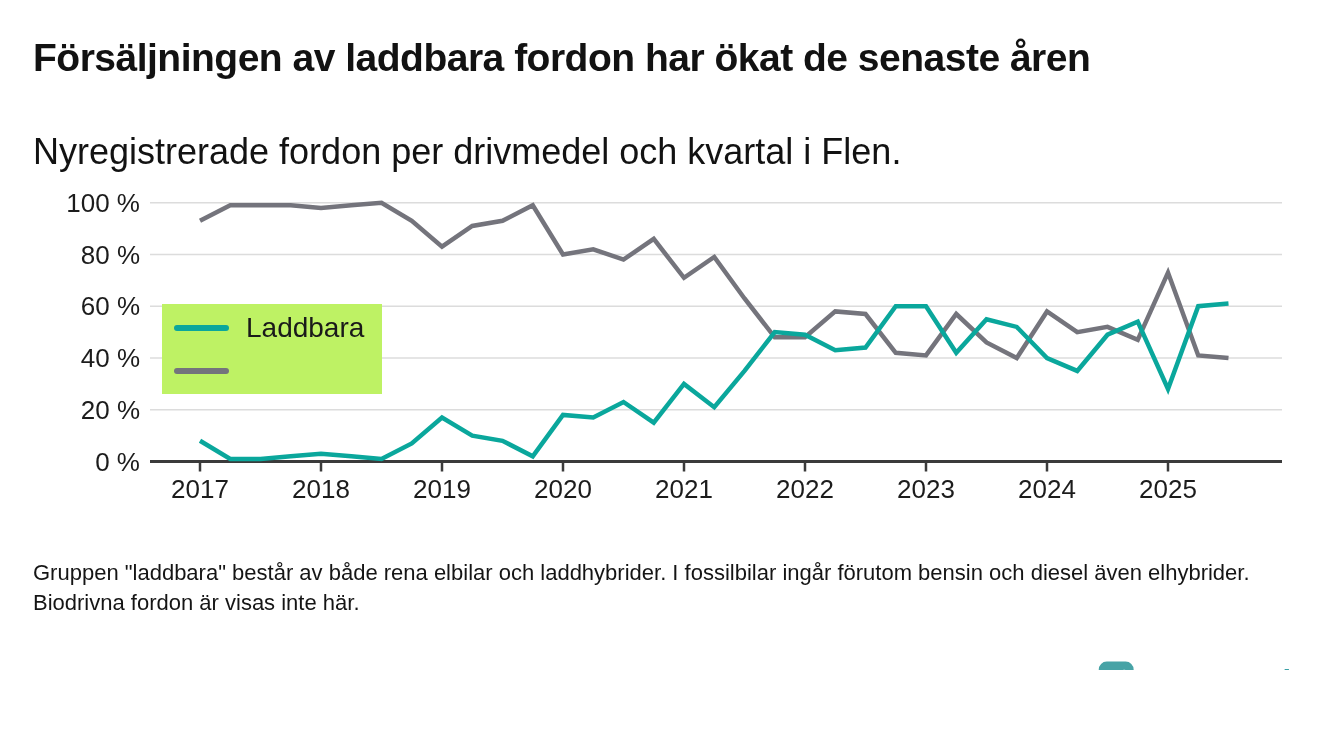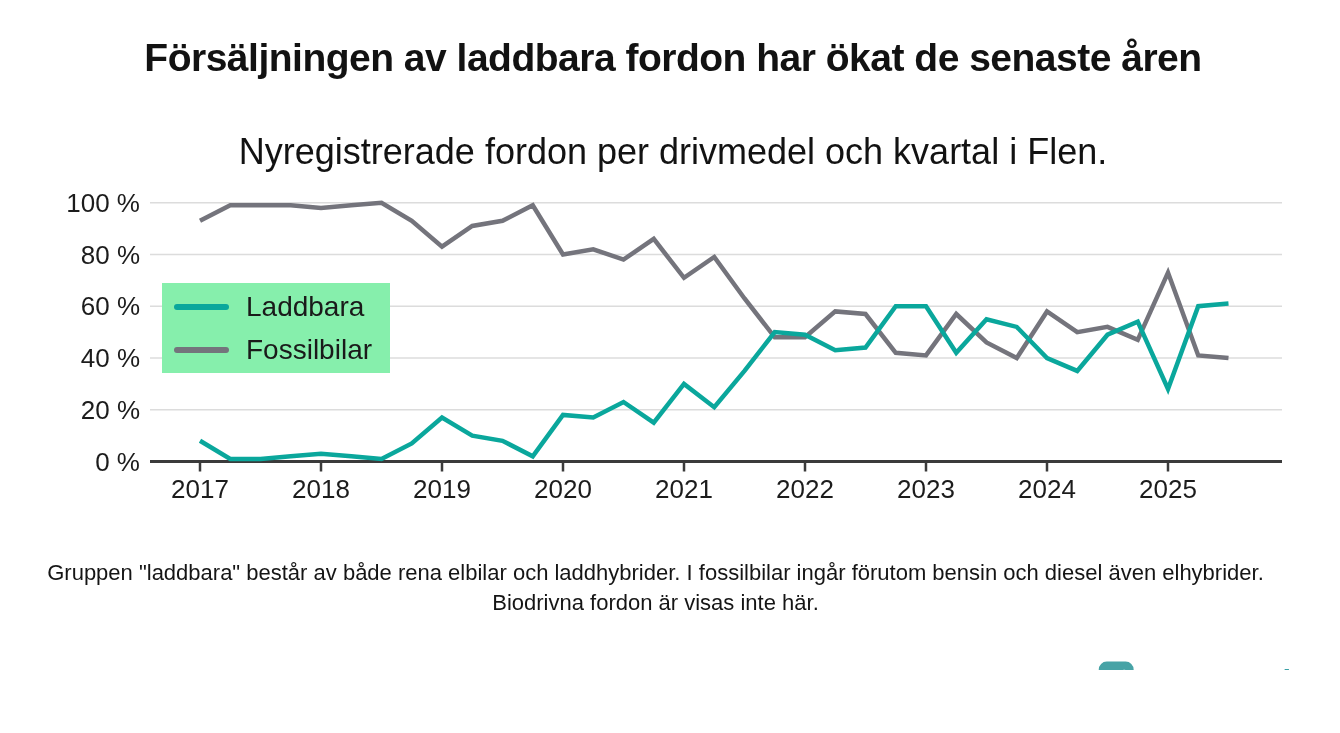--- a/index.html
+++ b/index.html
@@ -1,31 +1,31 @@
 <!DOCTYPE html>
 <html><head>
 <meta charset="utf-8">
 <style>
   html,body{margin:0;padding:0;background:#fff;}
   #page{
     position:relative;width:1340px;height:670px;background:#ffffff;
-    font-family:"Liberation Sans",sans-serif;overflow:hidden;text-align:center;
+    font-family:"Liberation Sans",sans-serif;overflow:hidden;
   }
   #title{
     position:absolute;left:33px;top:36px;width:1280px;
     font-size:39px;font-weight:700;letter-spacing:-0.5px;color:#121212;
   }
   #subtitle{
     position:absolute;left:33px;top:131px;width:1280px;
     font-size:36px;font-weight:400;color:#121212;
   }
   #chart-svg{position:absolute;left:0;top:0;}
   #chart-svg text{font-family:"Liberation Sans",sans-serif;font-size:26px;fill:#1c1c1c;}
   #legend{
-    position:absolute;left:162px;top:283px;background:#86efac;
+    position:absolute;left:162px;top:304px;background:#bef264;
     padding:2px 18px 2px 12px;
   }
   .legend-row{display:flex;align-items:center;height:43px;}
   .swatch{width:55px;height:6px;border-radius:3px;margin-right:17px;background:#999;}
   .legend-label{font-size:28px;color:#1a1a1a;}
   #footer-note{
     position:absolute;left:33px;top:558px;width:1245px;
     font-size:22px;line-height:30px;color:#151515;
   }
   #branding{
@@ -80,21 +80,20 @@
       <polyline points="200.00,440.8 230.25,458.9 260.50,458.9 290.75,456.3 321.00,453.7 351.25,456.3 381.50,458.9 411.75,443.4 442.00,417.5 472.25,435.6 502.50,440.8 532.75,456.3 563.00,414.9 593.25,417.5 623.50,402.0 653.75,422.7 684.00,383.9 714.25,407.2 744.50,370.9 774.75,332.1 805.00,334.7 835.25,350.2 865.50,347.6 895.75,306.2 926.00,306.2 956.25,352.8 986.50,319.2 1016.75,326.9 1047.00,358.0 1077.25,370.9 1107.50,334.7 1137.75,321.7 1168.00,389.0 1198.25,306.2 1228.50,303.6" fill="none" stroke="#0aa79c" stroke-width="4.5" stroke-linejoin="miter" stroke-miterlimit="4" stroke-linecap="butt"></polyline>
     </svg>
 
   <div id="legend">
     <div class="legend-row">
       <span class="swatch" style="background: rgb(10, 167, 156);"></span>
       <span class="legend-label">Laddbara</span>
     </div>
     <div class="legend-row">
       <span class="swatch" style="background: rgb(116, 116, 124);"></span>
-      <span class="legend-label">Fossilbilar</span>
     </div>
   </div>
 
   <div id="footer-note">Gruppen "laddbara" består av både rena elbilar och laddhybrider. I fossilbilar ingår förutom bensin och diesel även elhybrider. Biodrivna fordon är visas inte här.</div>
 
   <div id="branding">
     <svg width="50" height="56" viewBox="0 0 50 56">
       <path d="M12,0 h26 a11,11 0 0 1 11,11 v24 a11,11 0 0 1 -11,11 h-8 l-12,10 l2.5,-10 h-8.5 a11,11 0 0 1 -11,-11 v-24 a11,11 0 0 1 11,-11 z" fill="#47a3a6"></path>
       <rect x="11" y="26" width="5" height="9" rx="2.2" fill="#ffffff"></rect>
       <rect x="18.5" y="19" width="5" height="16" rx="2.2" fill="#ffffff"></rect>

